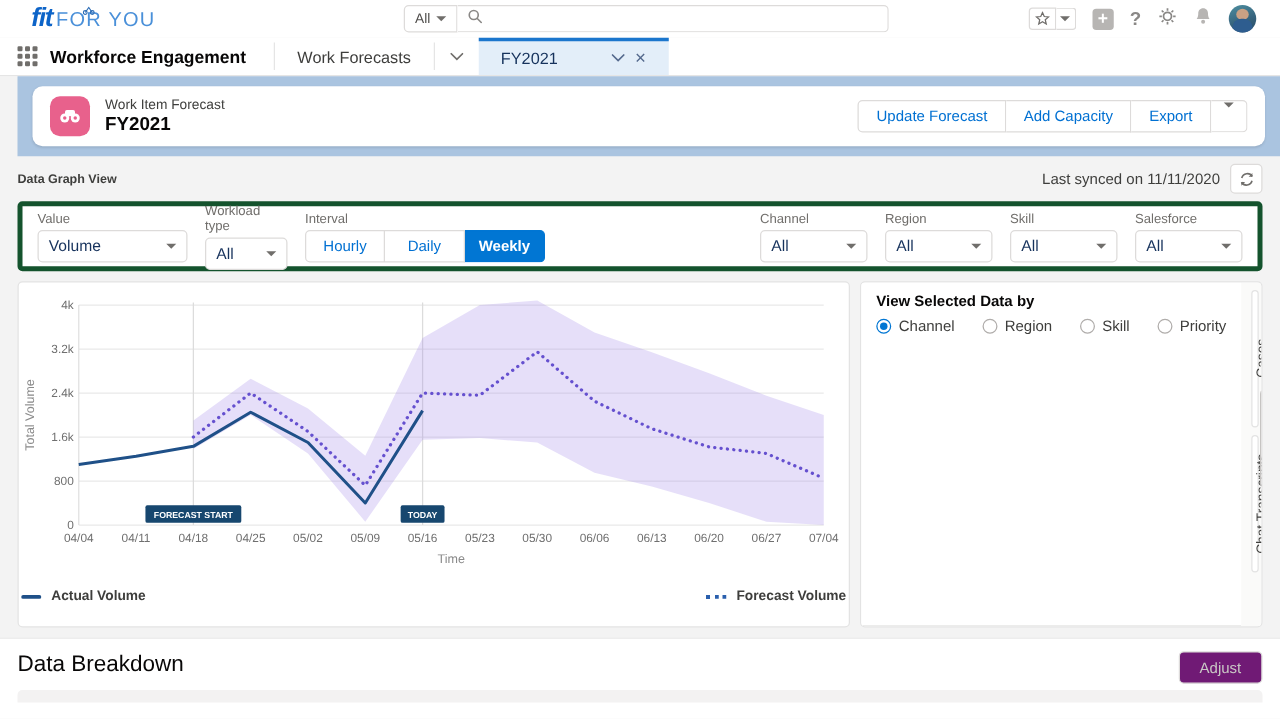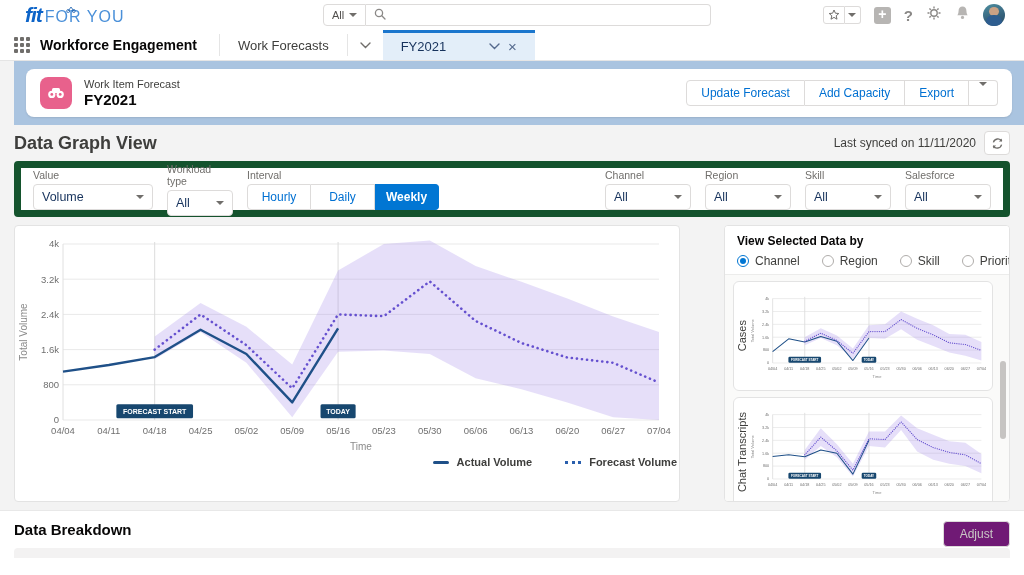--- a/index.html
+++ b/index.html
@@ -48,59 +48,59 @@
   .record-type { font-size:11px; color:#3e3e3c; }
   .record-title { font-size:15px; font-weight:700; color:#080707; margin-top:1px; }
   .btn-group { margin-left:auto; display:flex; }
   .btn-group button { background:#fff; border:1px solid #dddbda; border-left:none; color:#0070d2; font-size:12px; padding:5px 14px; cursor:pointer; font-family:"Liberation Sans",sans-serif; }
   .btn-group button:first-child { border-left:1px solid #dddbda; border-radius:4px 0 0 4px; }
   .btn-group .caret-btn { border-radius:0 4px 4px 0; padding:5px 10px; }
 
   
   .content { padding:0 14px; }
   .section-head { display:flex; align-items:center; height:36px; }
-  .section-title { font-size:18px; font-weight:700; color:#3e3e3c; }
+  .section-title { font-size:10px; font-weight:700; color:#3e3e3c; }
   .synced { margin-left:auto; font-size:12px; color:#3e3e3c; margin-right:8px; }
   .sync-btn { width:26px; height:24px; background:#fff; border:1px solid #dddbda; border-radius:4px; display:flex; align-items:center; justify-content:center; cursor:pointer; }
 
-  .filter-card { background:#fff; border:7px solid #14532d; border-radius:4px; height:56px; display:flex; align-items:center; padding:0 12px; gap:14px; }
+  .filter-card { background:#fff; border:4px solid #14532d; border-radius:4px; height:56px; display:flex; align-items:center; padding:0 12px; gap:14px; }
   .fgroup { display:flex; flex-direction:column; gap:3px; }
   .flabel { font-size:10.5px; color:#706e6b; }
   .fselect { height:26px; border:1px solid #dddbda; border-radius:4px; background:#fff; display:flex; align-items:center; padding:0 8px; font-size:12.5px; color:#16325c; cursor:pointer; }
   .fselect .caret { margin-left:auto; }
   .seg { display:flex; }
   .seg button { width:64px; height:26px; border:1px solid #dddbda; border-left:none; background:#fff; color:#0070d2; font-size:12px; cursor:pointer; font-family:"Liberation Sans",sans-serif; }
   .seg button:first-child { border-left:1px solid #dddbda; border-radius:4px 0 0 4px; }
   .seg button:last-child { border-radius:0 4px 4px 0; }
   .seg button.on { background:#0176d3; border-color:#0176d3; color:#fff; font-weight:700; }
   .spacer { flex:1; }
 
   .main-row { display:flex; gap:8px; margin-top:8px; height:277px; }
   .chart-card { width:666px; background:#fff; border:1px solid #e3e3e3; border-radius:4px; padding:6px 2px 0 2px; }
-  .legend { display:flex; justify-content:flex-end; align-items:center; gap:33px; margin-top:0; }
+  .legend { display:flex; justify-content:space-between; align-items:center; gap:58px; margin-top:14px; }
   .leg-item { display:flex; align-items:center; gap:8px; font-size:11px; font-weight:700; color:#3e3e3c; }
   .leg-solid { width:16px; height:3px; border-radius:2px; background:#1f5088; }
   .leg-dotted { width:16px; border-top:3px dotted #2a5fad; }
 
-  .right-panel { flex:1; background:#fff; border:1px solid #e3e3e3; border-radius:4px; display:flex; flex-direction:column; overflow:hidden; position:relative;margin-left:36px; }
+  .right-panel { flex:1; background:#fff; border:1px solid #e3e3e3; border-radius:4px; display:flex; flex-direction:row; overflow:hidden; position:relative; }
   .vs-head { padding:8px 12px 6px 12px; border-bottom:1px solid #ececeb; background:#fff; }
   .vs-title { font-size:12px; font-weight:700; color:#080707; margin-bottom:6px; }
   .radios { display:flex; gap:22px; }
   .radio { display:flex; align-items:center; gap:6px; font-size:12px; color:#3e3e3c; cursor:pointer; }
   .rdot { width:12px; height:12px; border:1px solid #b0adab; border-radius:50%; background:#fff; position:relative; }
   .radio.checked .rdot { border-color:#0176d3; }
   .radio.checked .rdot::after { content:""; position:absolute; left:2px; top:2px; width:6px; height:6px; border-radius:50%; background:#0176d3; }
   .panel-body { flex:1; background:#fafaf9; padding:6px 16px 0 8px; display:flex; flex-direction:column; gap:6px; overflow:hidden; position:relative; }
   .mini-card { background:#fff; border:1px solid #e3e3e3; border-radius:6px; display:flex; align-items:center; padding:4px 2px; }
   .mini-rot { writing-mode:vertical-rl; transform:rotate(180deg); font-size:11px; color:#3e3e3c; width:16px; text-align:center; }
   .scroll-thumb { position:absolute; right:3px; top:86px; width:6px; height:78px; background:#c6c4c2; border-radius:3px; cursor:pointer; }
 
   
   .breakdown { background:#fff; margin-top:8px; padding:10px 14px 0 14px; height:76px; position:relative; border-top:1px solid #e8e8e8; }
-  .bd-title { font-size:15px; font-weight:700; color:#080707; }
+  .bd-title { font-size:18px; font-weight:400; color:#080707; }
   .bd-sub { font-size:10.5px; color:#706e6b; margin-top:9px; }
   .adjust-btn { position:absolute; right:14px; top:10px; background:#701a75; border:1px solid #dddbda; border-radius:4px; color:#c9c7c5; font-size:12px; padding:5px 16px; font-family:"Liberation Sans",sans-serif; }
   .bd-strip { margin-top:10px; height:10px; background:#f3f2f2; border-radius:4px 4px 0 0; }
 
   svg text { font-family:"Liberation Sans",sans-serif; }
 </style>
 </head>
 <body>
 
 <div class="global-nav">

